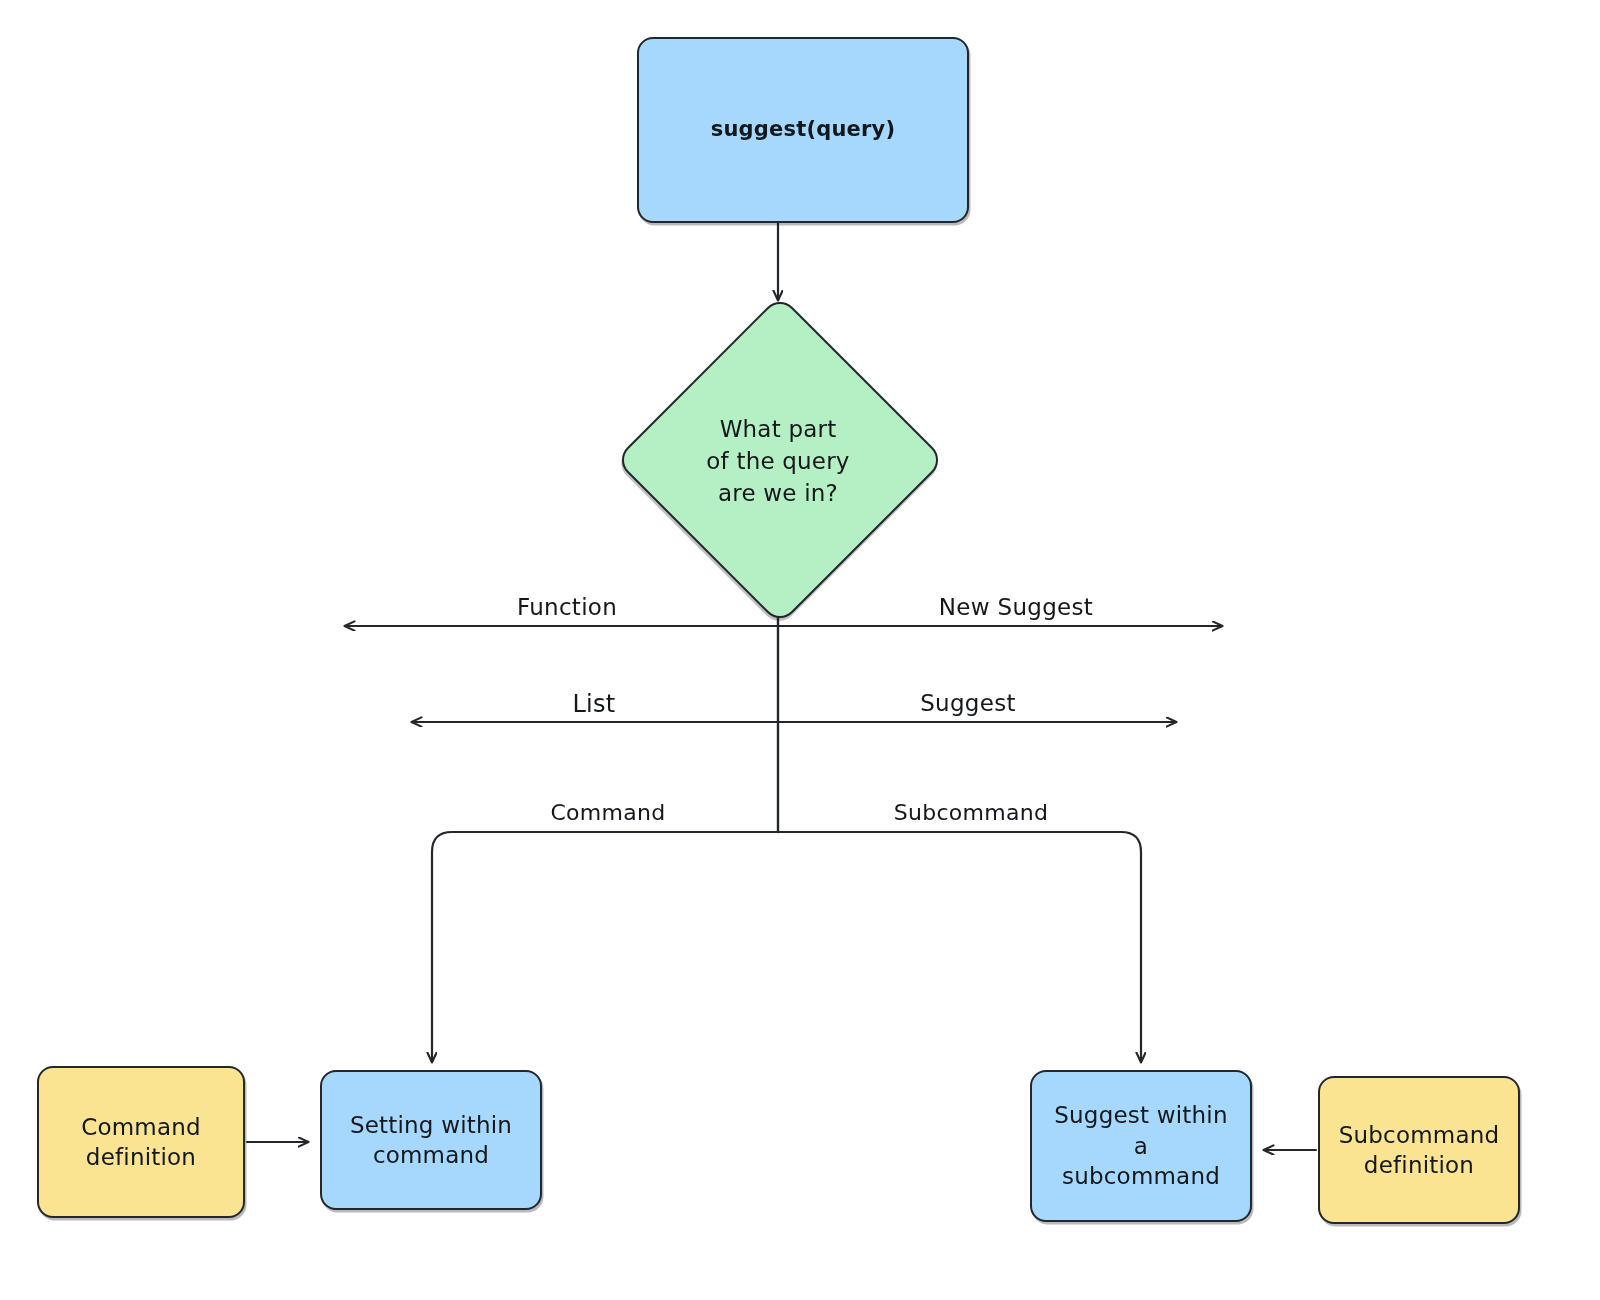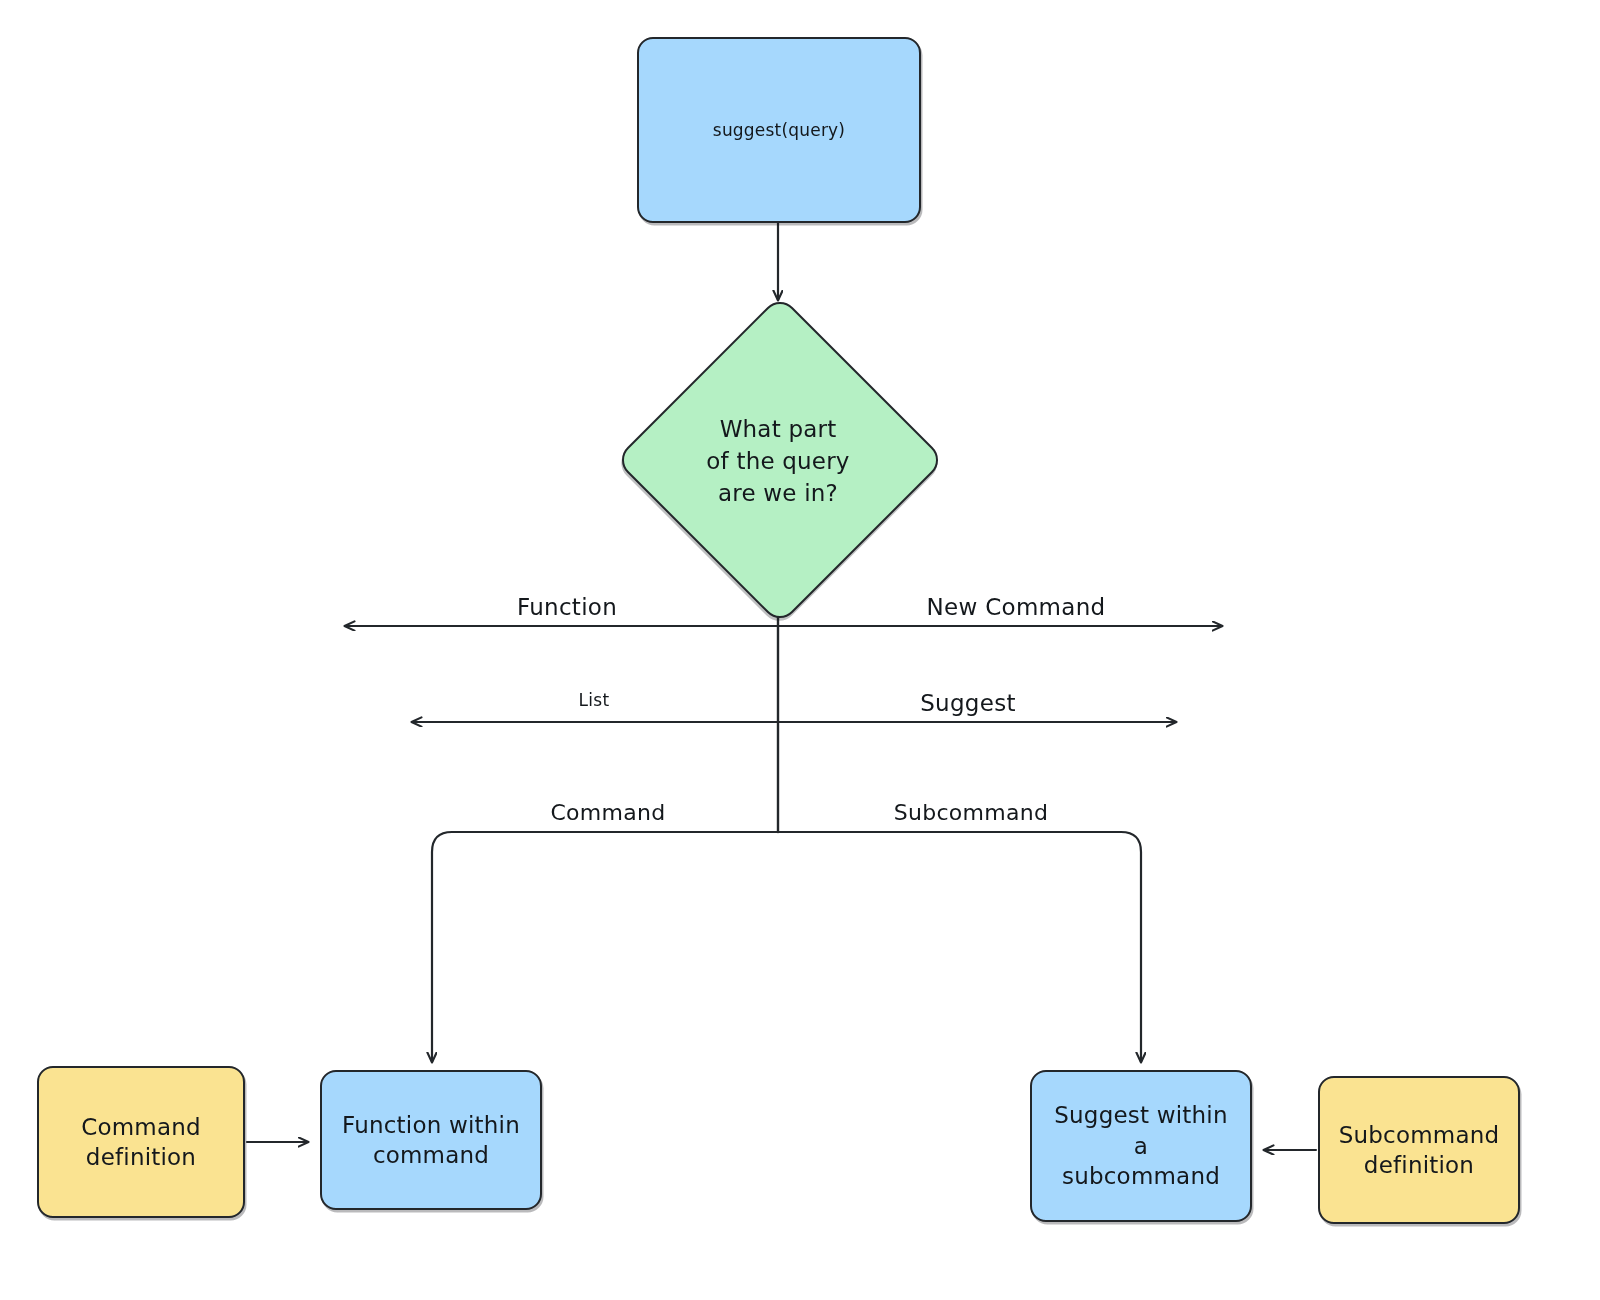--- a/index.html
+++ b/index.html
@@ -111,50 +111,50 @@
 
     <path d="M778,832 L452,832 Q432,832 432,852 L432,1062" fill="none" stroke="#23272b" stroke-width="2.2" stroke-linecap="round" stroke-linejoin="round" marker-end="url(#ah)"></path>
 
     <path d="M778,832 L1121,832 Q1141,832 1141,852 L1141,1062" fill="none" stroke="#23272b" stroke-width="2.2" stroke-linecap="round" stroke-linejoin="round" marker-end="url(#ah)"></path>
 
     <path d="M247,1142 L308,1142" fill="none" stroke="#23272b" stroke-width="2.1" stroke-linecap="round" marker-end="url(#ah)"></path>
 
     <path d="M1316,1150 L1264,1150" fill="none" stroke="#23272b" stroke-width="2.1" stroke-linecap="round" marker-end="url(#ah)"></path>
   </svg>
 
-  <div class="node node-blue" style="left:637px; top:37px; width:284px; height:186px; font-size:17px;">
+  <div class="node node-blue" style="left:637px; top:37px; width:332px; height:186px; font-size:21px;font-weight:bold;">
     <span class="node-text">suggest(query)</span>
   </div>
 
   <div class="diamond-wrap" style="left:613px; top:293px; width:330px; height:330px;">
     <div class="diamond-shape"></div>
     <span class="diamond-text" style="font-size:23px;margin-top:8px;">What part
 of the query
 are we in?</span>
   </div>
 
   <div class="edge-label c-el" style="left:551px; top:594px; font-size:23px;">Function</div>
 
-  <div class="edge-label c-el" style="left:1000px; top:594px; font-size:23px;">New Command</div>
+  <div class="edge-label c-el" style="left:1000px; top:594px; font-size:23px;">New Suggest</div>
 
-  <div class="edge-label c-el" style="left:578px; top:690px; font-size:17px;">List</div>
+  <div class="edge-label c-el" style="left:578px; top:690px; font-size:24px;">List</div>
 
   <div class="edge-label c-el" style="left:952px; top:690px; font-size:23px;">Suggest</div>
 
   <div class="edge-label c-el" style="left:592px; top:800px; font-size:22px;">Command</div>
 
   <div class="edge-label c-el" style="left:955px; top:800px; font-size:22px;">Subcommand</div>
 
   <div class="node node-yellow" style="left:37px; top:1066px; width:208px; height:152px; font-size:23px;">
     <span class="node-text">Command
 definition</span>
   </div>
 
   <div class="node node-blue" style="left:320px; top:1070px; width:222px; height:140px; font-size:23px;">
-    <span class="node-text">Function within
+    <span class="node-text">Setting within
 command</span>
   </div>
 
   <div class="node node-blue" style="left:1030px; top:1070px; width:222px; height:152px; font-size:23px;">
     <span class="node-text">Suggest within a
 subcommand</span>
   </div>
 
   <div class="node node-yellow" style="left:1318px; top:1076px; width:202px; height:148px; font-size:23px;">
     <span class="node-text">Subcommand

